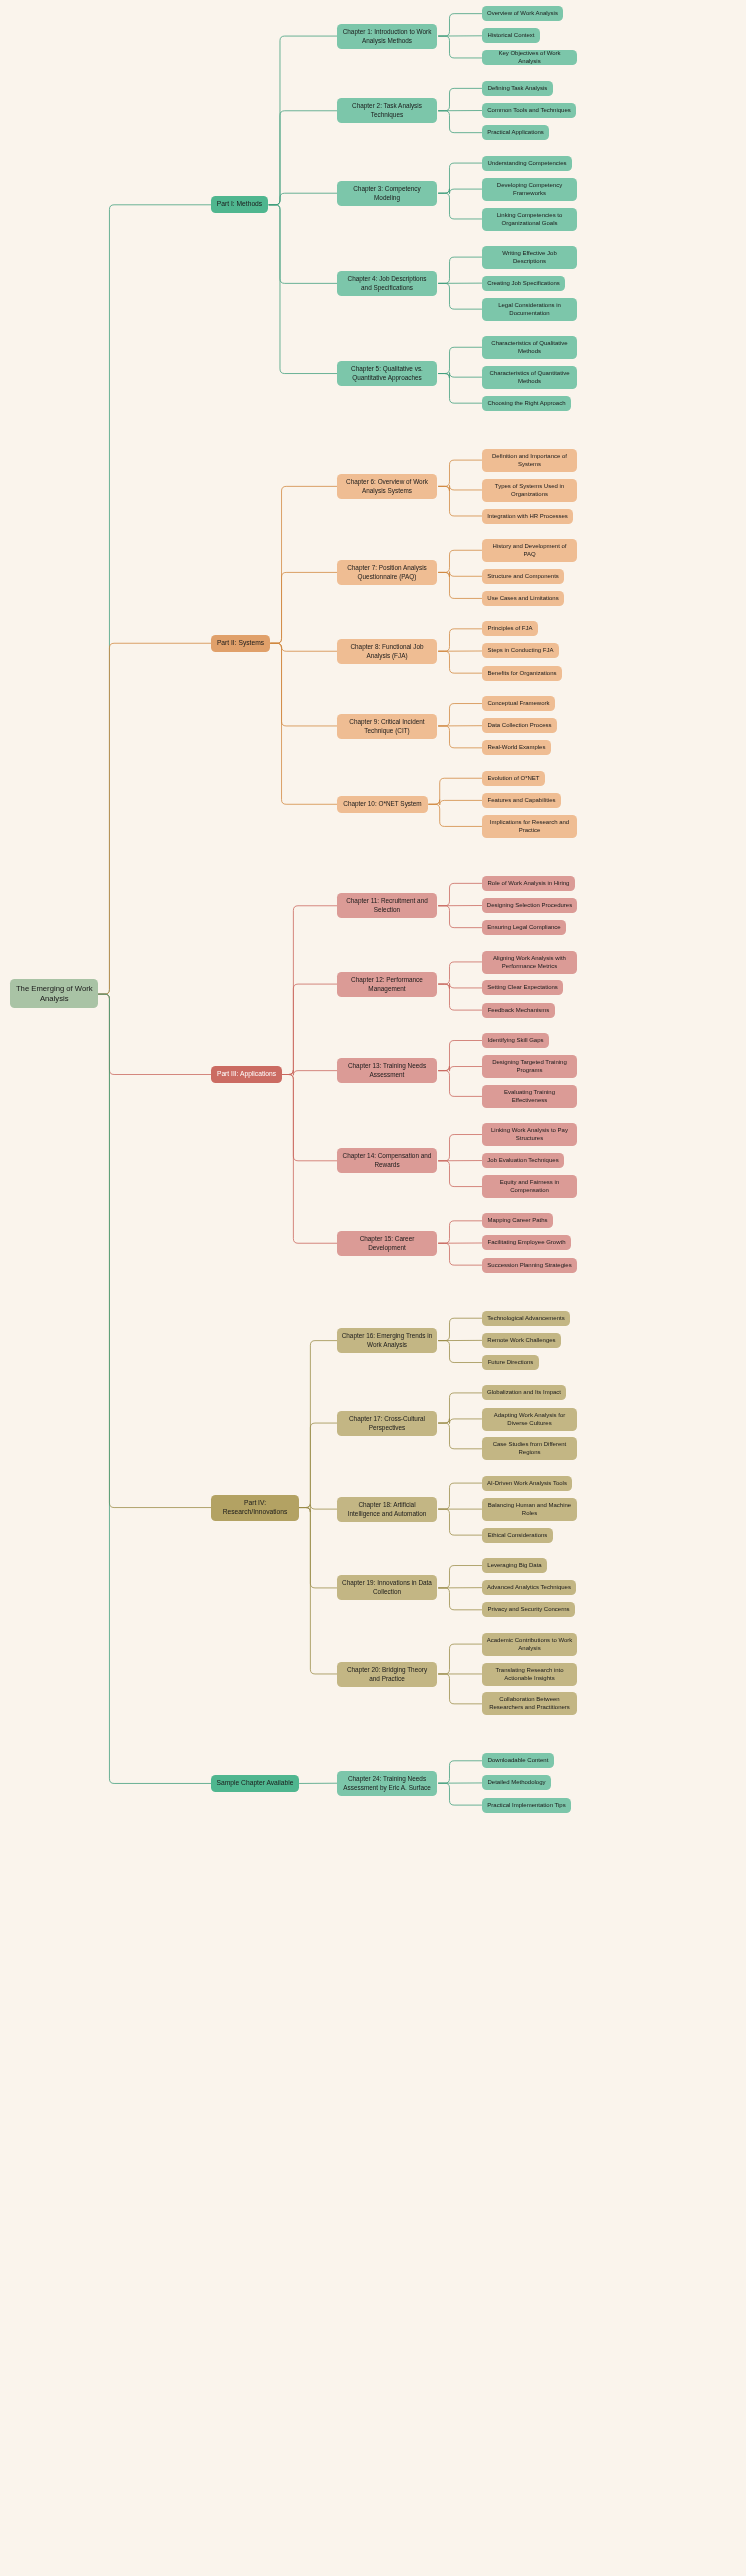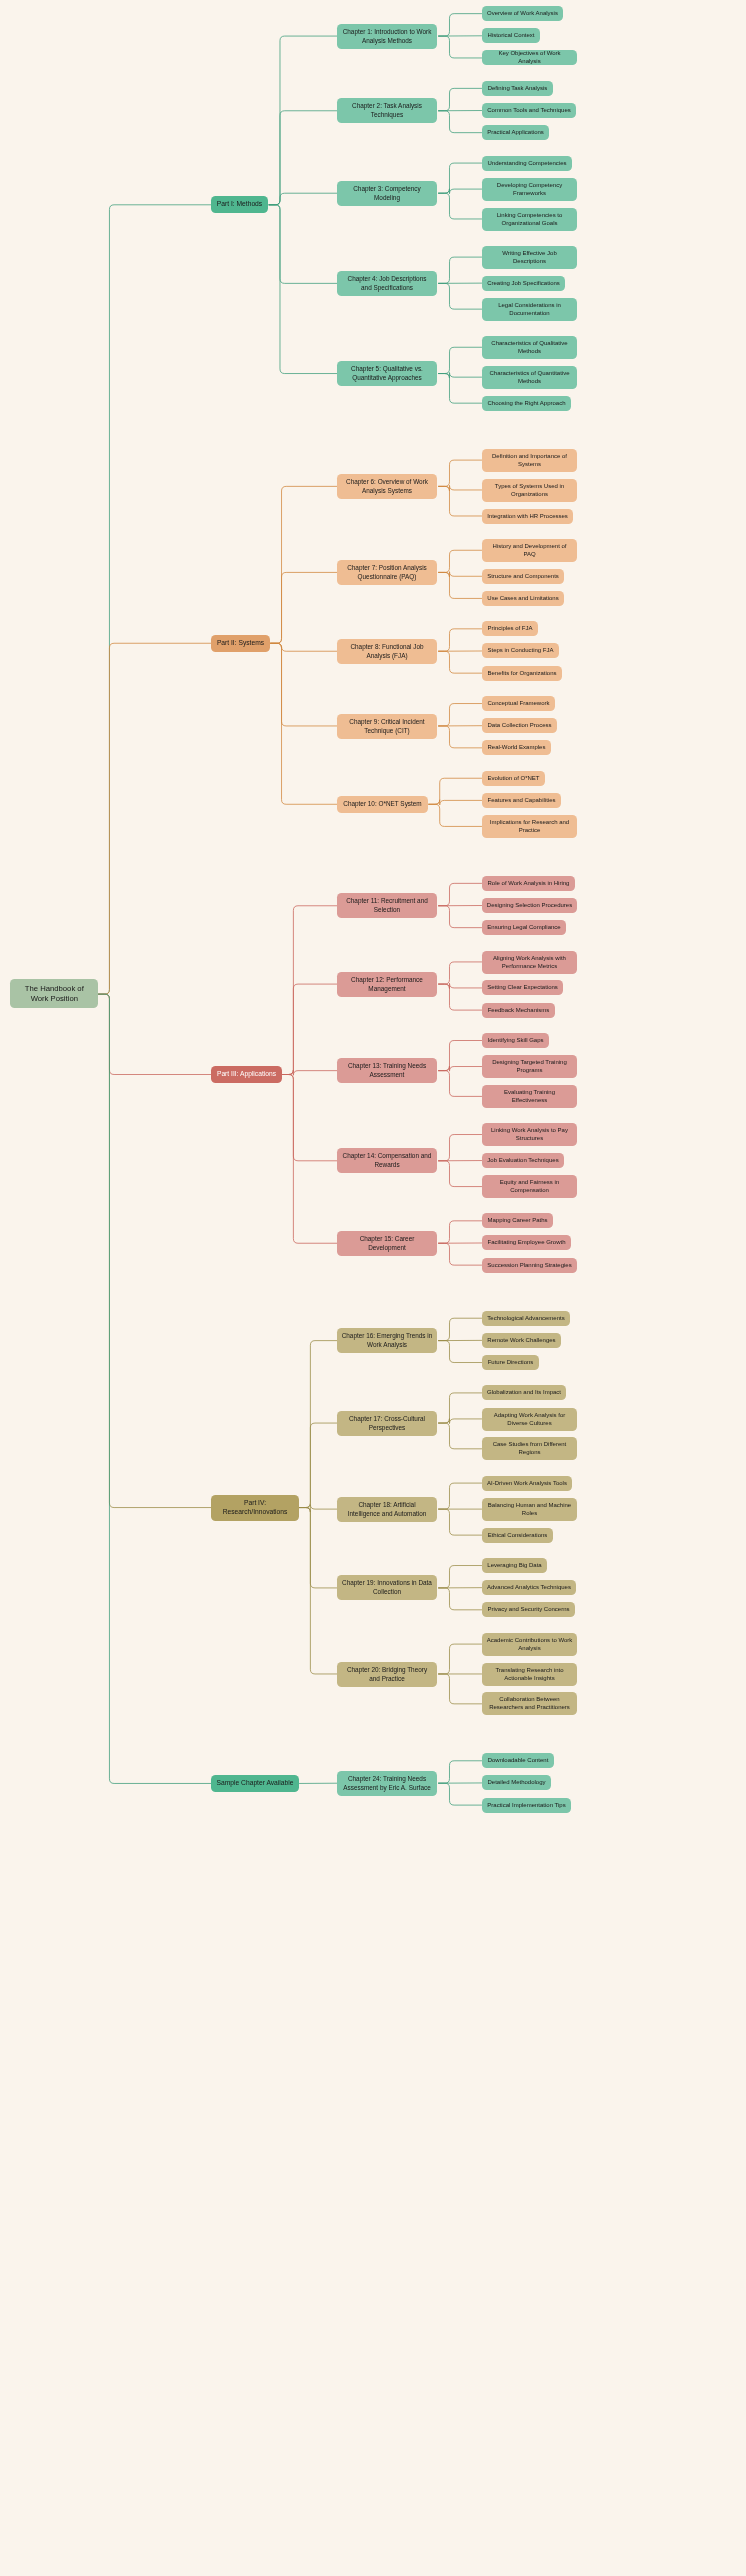--- a/index.html
+++ b/index.html
@@ -415,16 +415,16 @@
     <div class="node leaf-green" style="left: 482px; top: 1798px; width: 89px; height: 15px;">
       <span>Practical Implementation Tips</span>
     </div>
     <div class="node ch-green" style="left: 337px; top: 1771px; width: 100px; height: 25px;">
       <span>Chapter 24: Training Needs Assessment by Eric A. Surface</span>
     </div>
     <div class="node part-green" style="left: 211px; top: 1775px; width: 88px; height: 17px;">
       <span>Sample Chapter Available</span>
     </div>
     <div class="node root" style="left: 10.3px; top: 979px; width: 88px; height: 29px;">
-      <span>The Handbook of Work Position</span>
+      <span>The Emerging of Work Analysis</span>
     </div>
   </div>
 
 
 </body></html>

